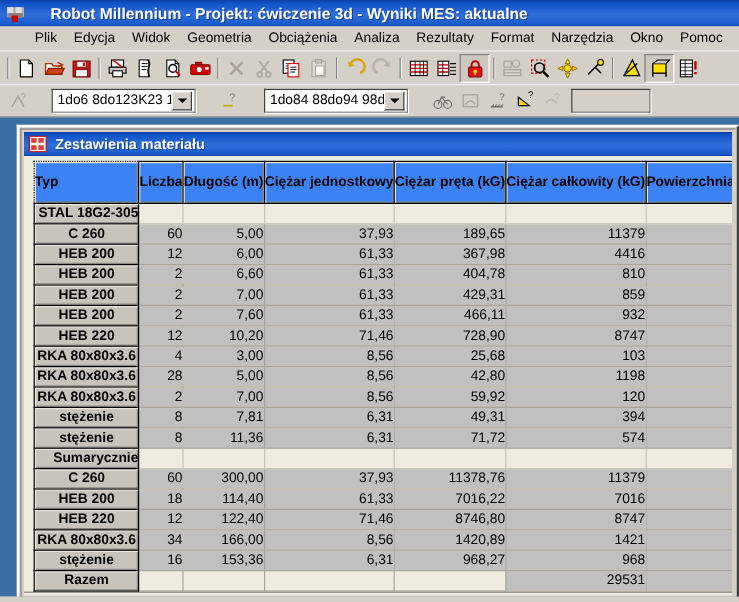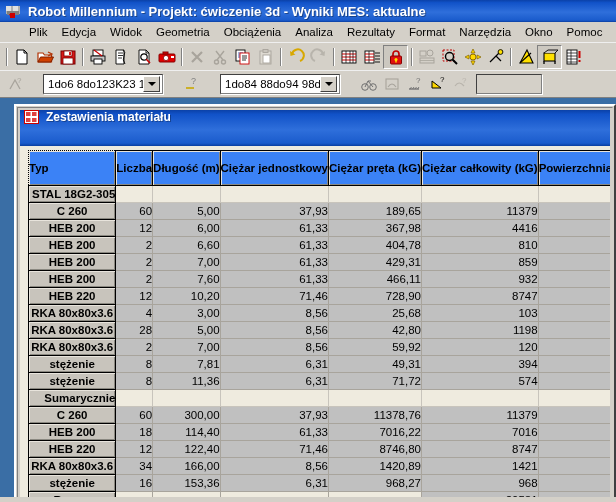--- a/index.html
+++ b/index.html
@@ -8,20 +8,21 @@
     font-family:"Liberation Sans", sans-serif;
     background:#d4d0c8;
     -webkit-font-smoothing:none;
   }
   
   .titlebar{
     height:22px;
     background:linear-gradient(to bottom,#0b41a8 0%,#1152c8 12%,#2f6fdb 55%,#1a5bcc 92%,#0a3ea0 100%);
     display:flex;align-items:center;padding-left:4px;
     color:#fff;
+    gap:14px;
   }
   .titlebar .tb-icon{width:18px;height:16px;margin-right:6px;flex:0 0 auto;display:block;}
   .titlebar .tb-text{
     font-size:13px;font-weight:bold;white-space:nowrap;
     letter-spacing:0px;
     text-shadow:1px 1px 0 rgba(0,0,0,.35);
   }
   
   .menubar{
     height:19px;background:#d4d0c8;display:flex;align-items:center;
@@ -88,23 +89,23 @@
     border-top-color:#fff;border-left-color:#fff;
     border-right-color:#404040;border-bottom-color:#404040;
     box-sizing:border-box;
   }
   .child-inner{
     margin:1px;border:1px solid #808080;border-right-color:#d4d0c8;border-bottom-color:#d4d0c8;
     height:calc(100% - 4px);background:#d4d0c8;box-sizing:border-box;
     padding:2px;
   }
   .child-title{
-    height:36px;
+    height:20px;
     background:linear-gradient(to bottom,#0b41a8 0%,#1152c8 12%,#2f6fdb 55%,#1a5bcc 92%,#0a3ea0 100%);
-    display:flex;align-items:flex-start;padding-left:4px;color:#fff;
+    display:flex;align-items:center;padding-left:4px;color:#fff;
   }
   .child-title .ct-icon{width:15px;height:14px;margin-right:7px;flex:0 0 auto;display:block;}
   .child-title .ct-text{font-size:12px;font-weight:bold;text-shadow:1px 1px 0 rgba(0,0,0,.3);}
   .child-body{background:#efebdf;height:calc(100% - 20px);position:relative;overflow:hidden;}
   
   table.grid{
     border-collapse:collapse;table-layout:fixed;margin:4px 0 0 8px;
     font-size:11.5px;color:#000;
   }
   table.grid td,table.grid th{

